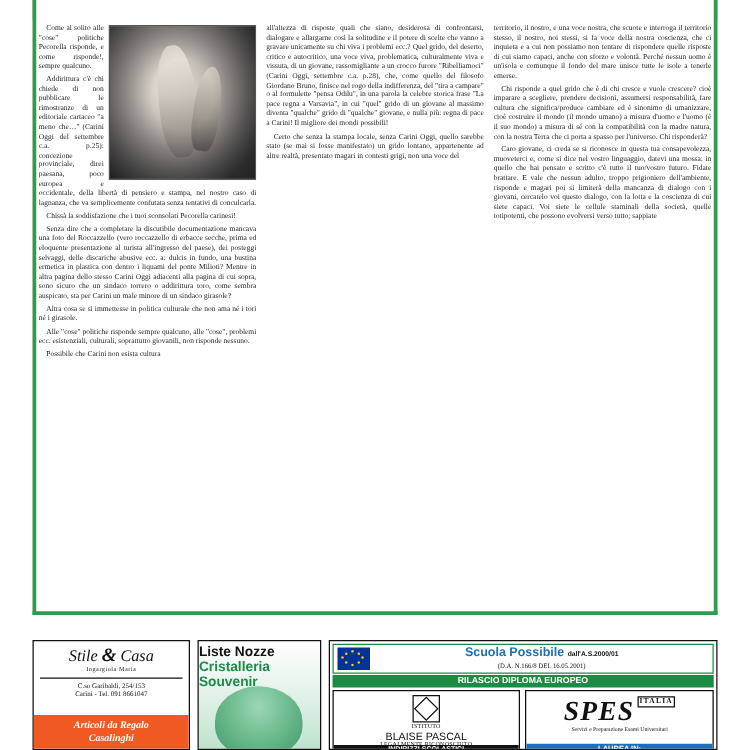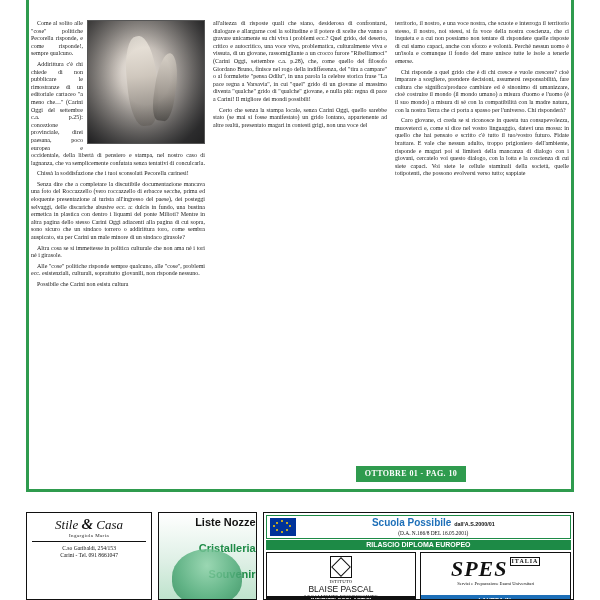--- a/index.html
+++ b/index.html
@@ -192,31 +192,31 @@
     font-size: 8px;
     line-height: 11px;
     padding: 2px 0 3px 0;
   }
 
   
   .ad2 {
     width: 100px;
     border: 1px solid #111;
     background: linear-gradient(180deg,#ffffff 0%, #dff0e6 55%, #bfe3cd 100%);
-    text-align: right;
+    text-align: left;
     padding-top: 3px;
   }
   .ad2 .t {
     font-family: "Liberation Sans", sans-serif;
     font-weight: bold;
     font-size: 11px;
     line-height: 12px;
     color: #111;
   }
-  .ad2 .t2 { color: #1d8a46; margin-top: 14px; }
+  .ad2 .t2 { color: #1d8a46; }
   .ad2 .ghost {
     position: absolute;
     left: 50%; bottom: -6px;
     transform: translateX(-50%);
     width: 70px; height: 56px;
     background: radial-gradient(ellipse at 50% 30%, #8fd3aa 0%, #4faa78 60%, #2f8a59 100%);
     border-radius: 50% 50% 42% 42%;
     opacity: .85;
   }
 
@@ -388,34 +388,37 @@
       <p>Certo che senza la stampa locale, senza Carini Oggi, quello sarebbe stato (se mai si fosse manifestato) un grido lontano, appartenente ad altre realtà, presentato magari in contesti grigi, non una voce del</p>
     </div>
 
     <div class="col">
       <p class="noind">territorio, il nostro, e una voce nostra, che scuote e interroga il territorio stesso, il nostro, noi stessi, si fa voce della nostra coscienza, che ci inquieta e a cui non possiamo non tentare di rispondere quelle risposte di cui siamo capaci, anche con sforzo e volontà. Perché nessun uomo è un'isola e comunque il fondo del mare unisce tutte le isole a tenerle emerse.</p>
       <p>Chi risponde a quel grido che è di chi cresce e vuole crescere? cioè imparare a scegliere, prendere decisioni, assumersi responsabilità, fare cultura che significa/produce cambiare ed è sinonimo di umanizzare, cioè costruire il mondo (il mondo umano) a misura d'uomo e l'uomo (è il suo mondo) a misura di sé con la compatibilità con la madre natura, con la nostra Terra che ci porta a spasso per l'universo. Chi risponderà?</p>
       <p>Caro giovane, ci creda se si riconosce in questa tua consapevolezza, muoveterci e, come si dice nel vostro linguaggio, datevi una mossa: in quello che hai pensato e scritto c'è tutto il tuo/vostro futuro. Fidate brattare. E vale che nessun adulto, troppo prigioniero dell'ambiente, risponde e magari poi si limiterà della mancanza di dialogo con i giovani, cercatelo voi questo dialogo, con la lotta e la coscienza di cui siete capaci. Voi siete le cellule staminali della società, quelle totipotenti, che possono evolversi verso tutto; sappiate</p>
     </div>
   </div>
 
-  <div class="issue-tag">OTTOBRE 01 - PAG. 10</div>
 
   <div class="ads">
 
     <div class="ad ad1">
       <div class="brand">
         <span>Stile</span>
         <b>&amp;</b>
         <span>Casa</span>
       </div>
       <div class="sub">Ingargiola Maria</div>
       <div class="rule"></div>
       <div class="line">C.so Garibaldi, 254/153</div>
       <div class="line">Carini - Tel. 091 8661047</div>
+      <div class="banner">
+        <div>Articoli da Regalo</div>
+        <div>Casalinghi</div>
+      </div>
     </div>
 
     <div class="ad ad2">
       <div class="t">Liste Nozze</div>
       <div class="t t2">Cristalleria</div>
       <div class="t t2">Souvenir</div>
       <div class="ghost"></div>
     </div>
 
     <div class="ad ad3">

